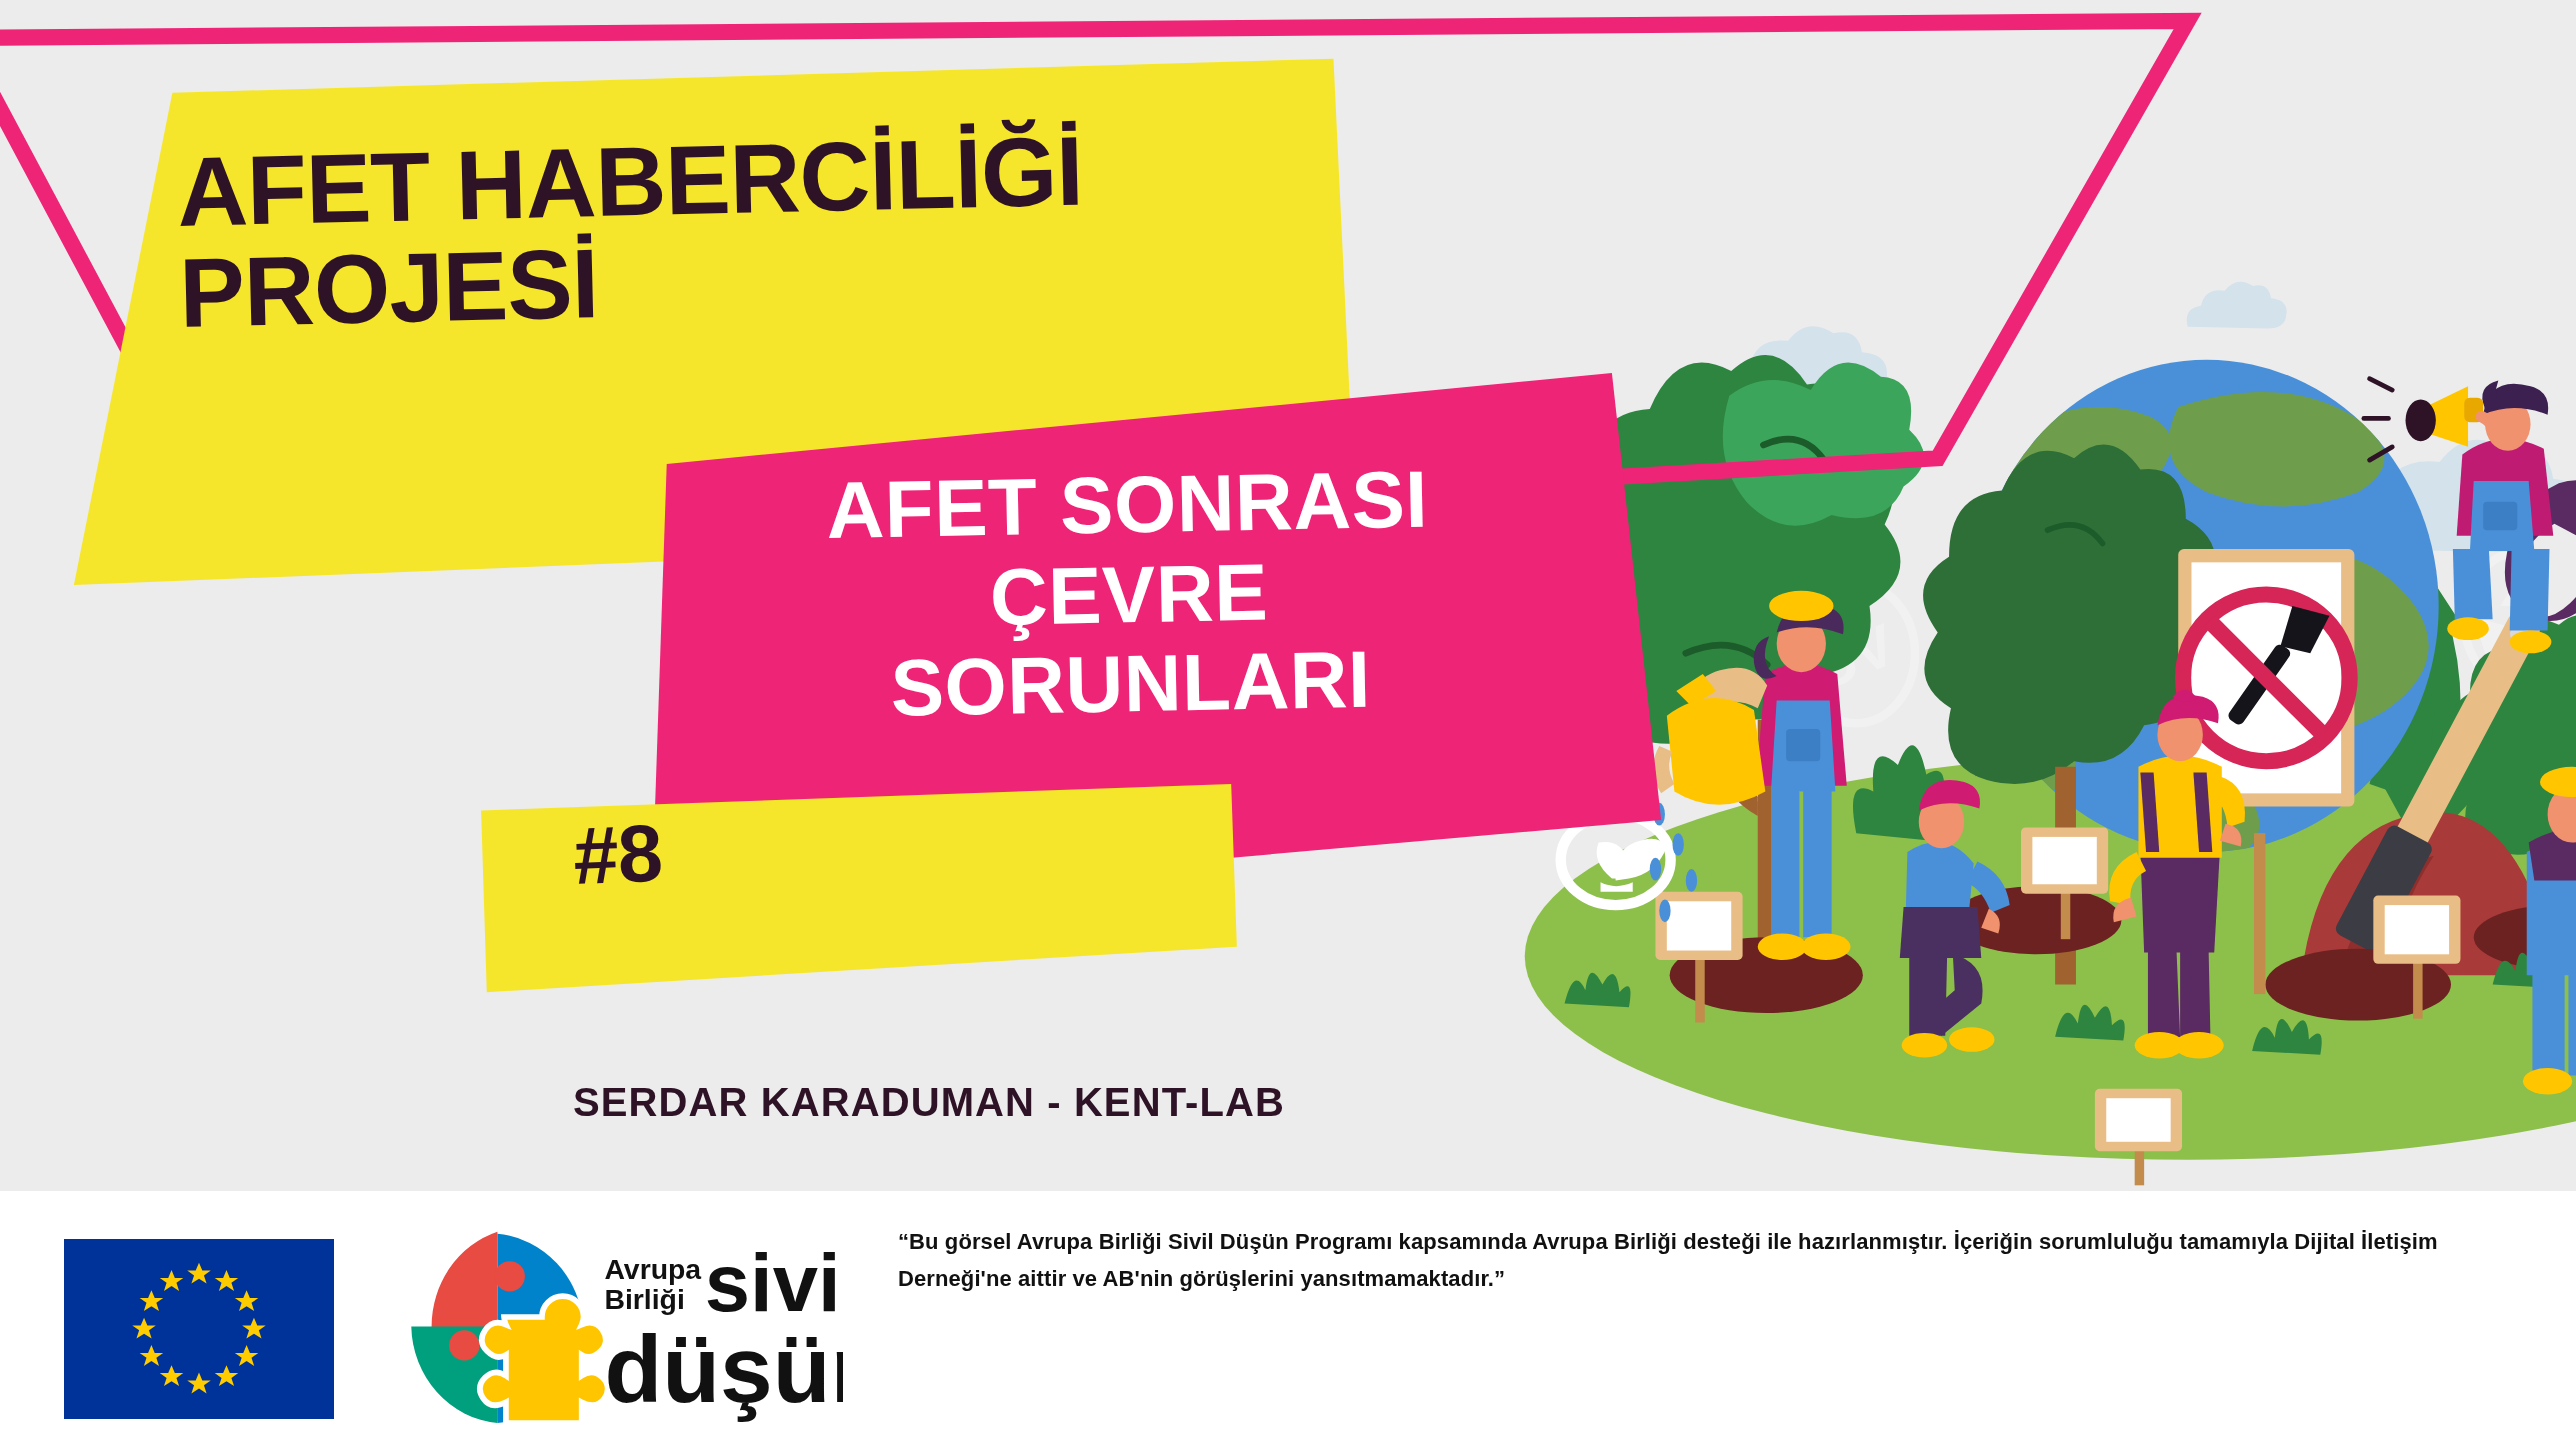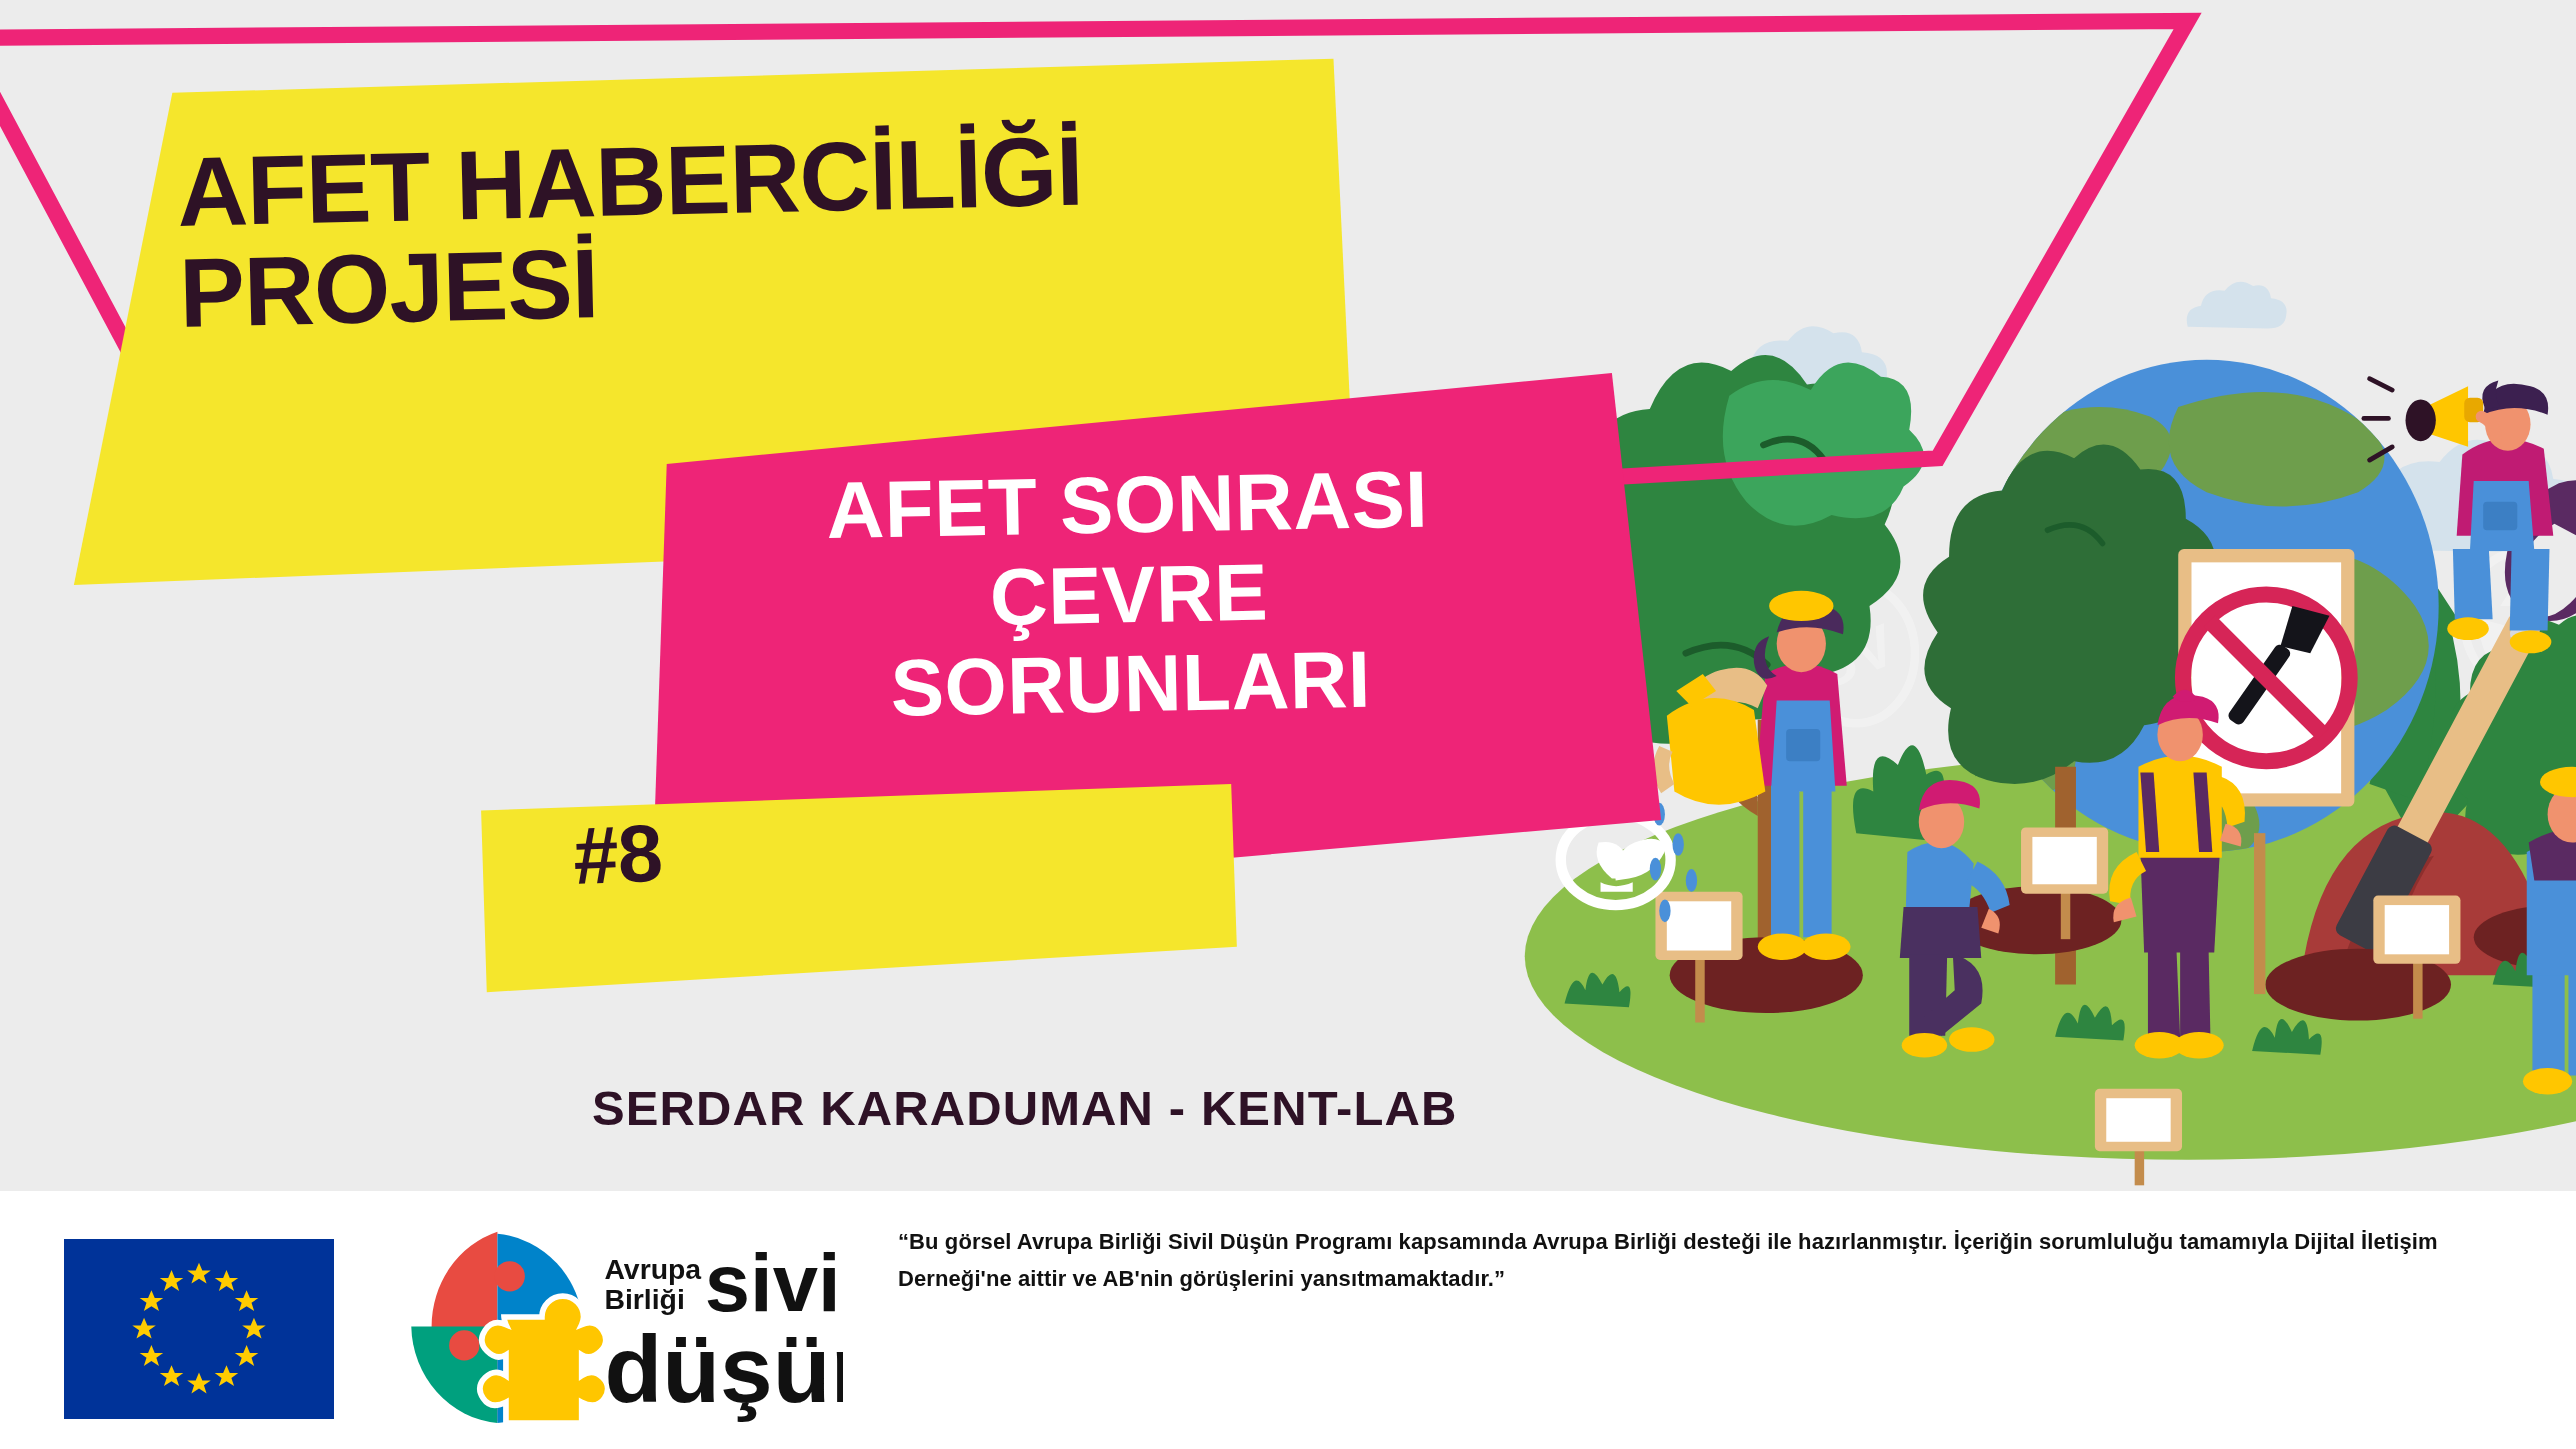--- a/index.html
+++ b/index.html
@@ -53,24 +53,24 @@
     font-weight:bold;
     font-size:81px;
     line-height:1;
     letter-spacing:-0.9px;
     transform:rotate(-2.2deg);
     transform-origin:left top;
   }
 
   
   .author{
-    position:absolute;left:592px;top:1080px;
+    position:absolute;left:573px;top:1080px;
     color:#2E1226;
     font-weight:bold;
-    font-size:49px;
+    font-size:40px;
     letter-spacing:1.1px;
     text-transform:uppercase;
     white-space:nowrap;
   }
 
   
   .footer{
     position:absolute;left:0;top:1191px;width:2576px;height:258px;
     background:#ffffff;
     display:flex;align-items:center;

